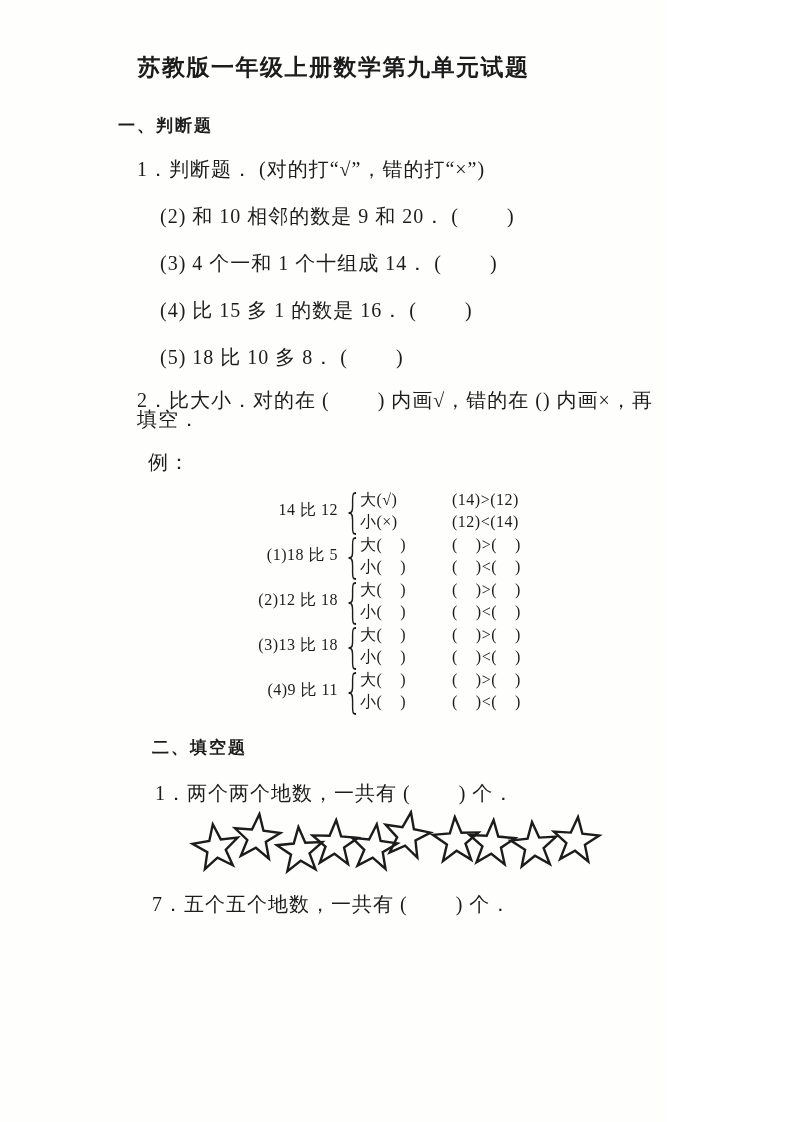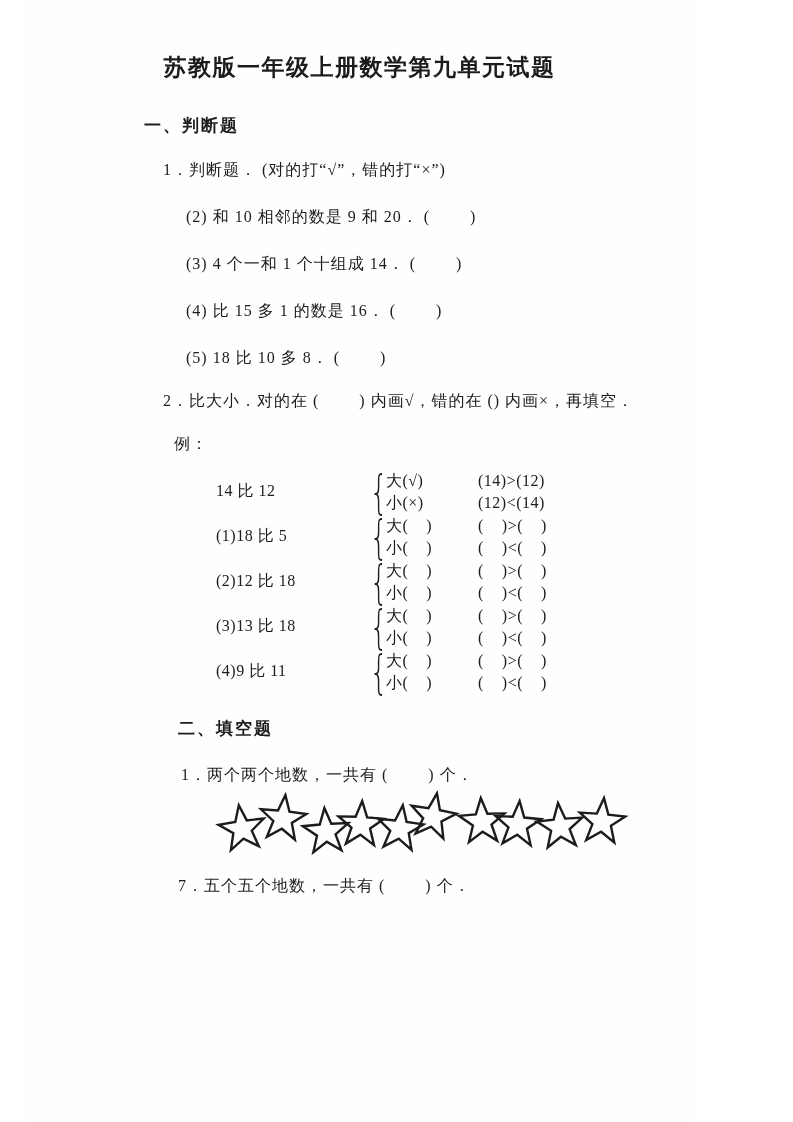--- a/index.html
+++ b/index.html
@@ -6,21 +6,20 @@
   html, body { margin: 0; padding: 0; background: #ffffff; }
   .page {
     width: 667px;
     height: 1122px;
     background: #fefefd;
     color: #1c1c1c;
     position: relative;
     overflow: hidden;
     font-family: "Liberation Serif", "DejaVu Serif", serif;
     font-size: 16px;
-    margin-left: 26px;
   }
   .title {
     margin: 0;
     padding-top: 52px;
     text-align: center;
     font-family: "Liberation Sans", "DejaVu Sans", sans-serif;
     font-weight: 700;
     font-size: 23px;
     line-height: 30px;
     letter-spacing: 1.5px;
@@ -30,38 +29,38 @@
     font-family: Liberation Serif, serif;
     font-weight: 700;
     font-size: 17px;
     line-height: 17px;
     letter-spacing: 2px;
   }
   #sec1-heading { margin: 35px 0 0 118px; }
   #sec2-heading { margin: 26px 0 0 152px; }
   .q {
     margin: 0;
-    font-size: 16px;
+    font-size: 20px;
     line-height: 19px;
     letter-spacing: 1px;
     white-space: pre-wrap;
   }
   .q1-intro { margin: 26px 0 0 137px; }
   .item { margin: 28px 0 0 160px; }
   .q2-intro { margin: 24px 0 0 137px; }
   .example-label { margin: 24px 0 0 148px; }
   .cmp-table { margin: 16px 0 0 190px; }
   .cmp-row {
     display: grid;
     grid-template-columns: 150px 20px 92px 158px;
     align-items: center;
     height: 45px;
   }
   .cmp-label {
-    text-align: left;
+    text-align: right;
     padding-right: 2px;
     white-space: pre;
     letter-spacing: 0.5px;
     font-family: Liberation Serif, serif;
   }
   .cmp-brace {
     font-family: "DejaVu Sans", sans-serif;
     font-weight: 300;
     font-size: 46px;
     line-height: 44px;

